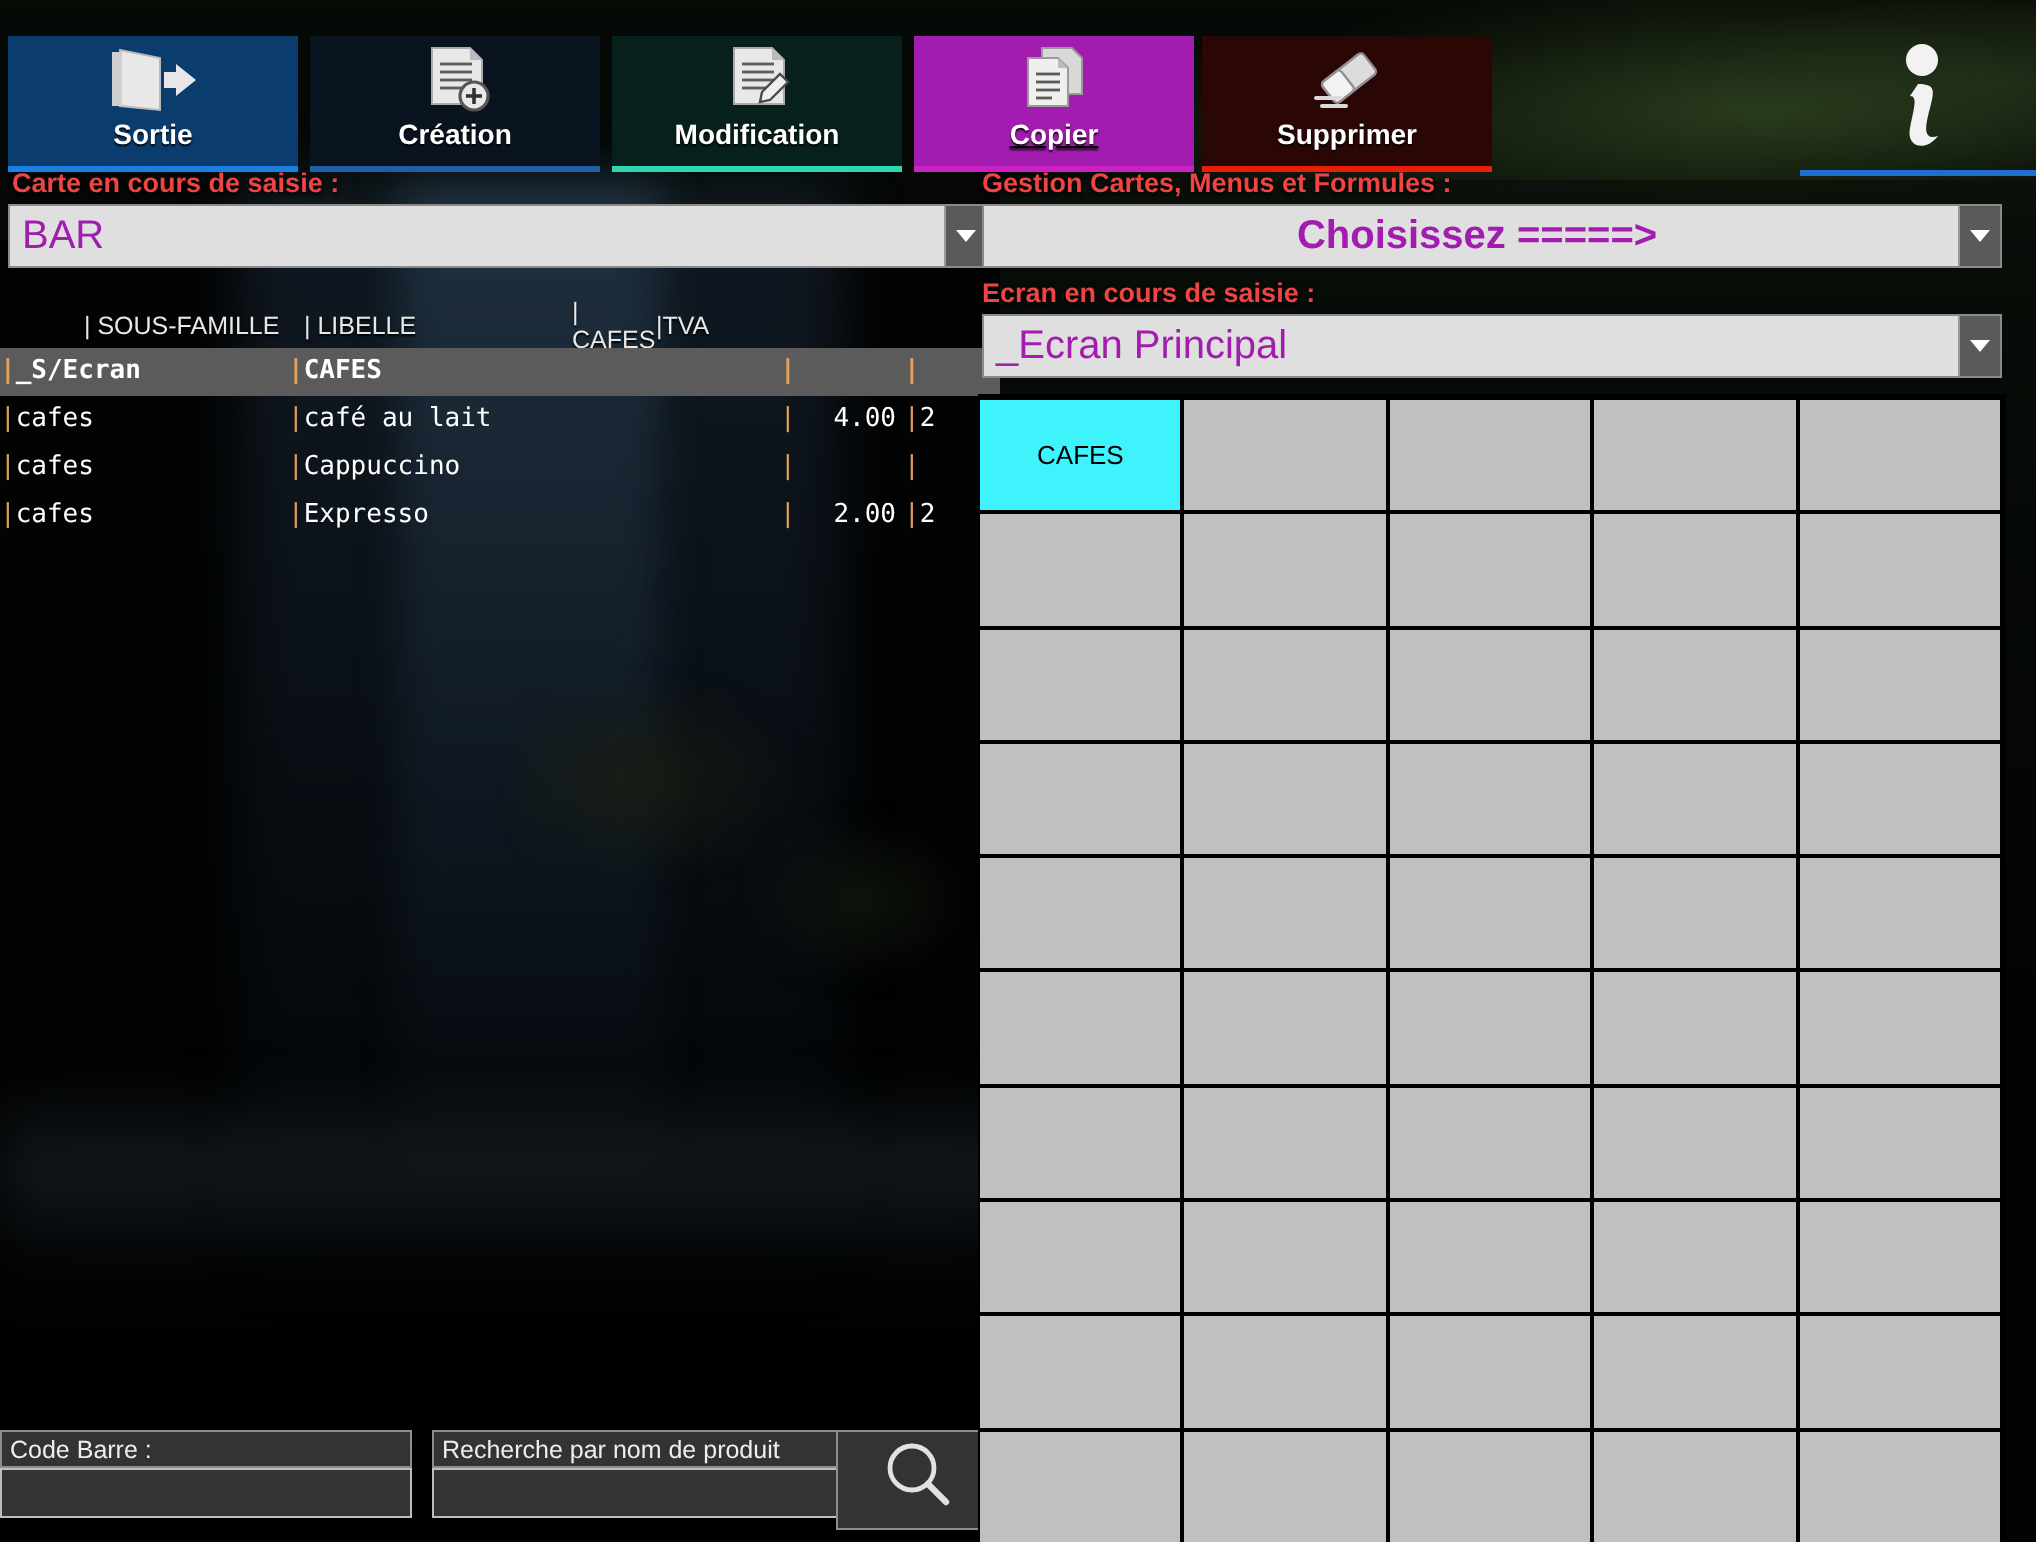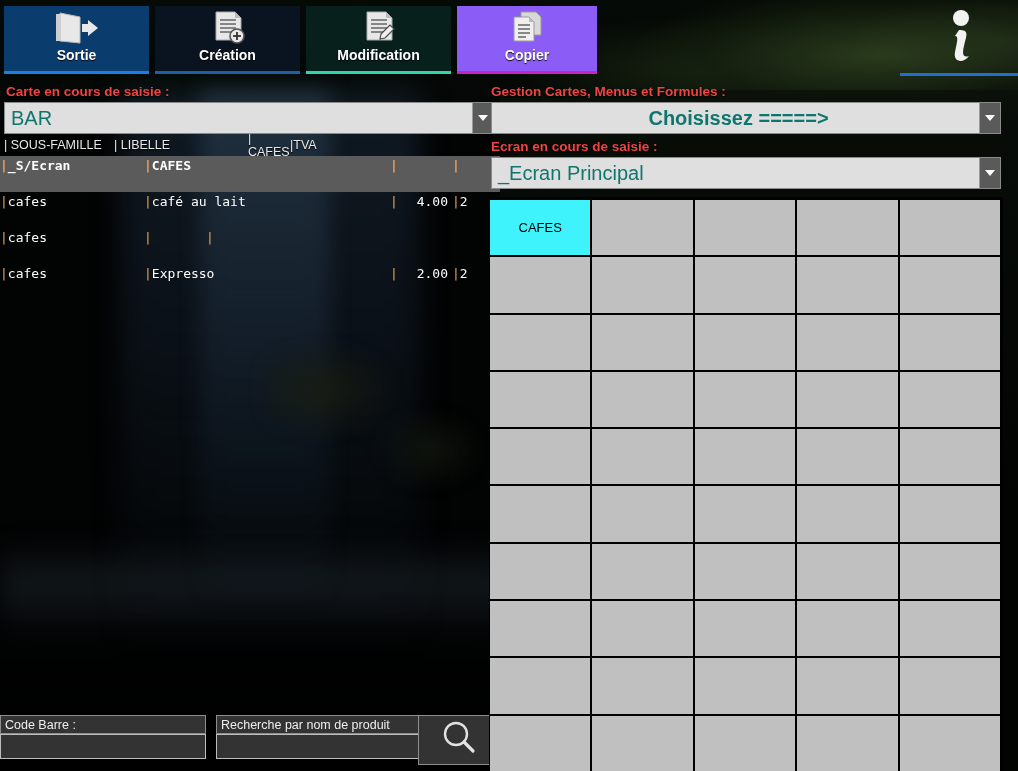--- a/index.html
+++ b/index.html
@@ -46,83 +46,84 @@
   .bg .deep{
     position:absolute;left:0;top:620px;width:1018px;height:151px;
     background:linear-gradient(180deg,rgba(0,0,0,.2) 0%,#000 70%);
   }
   .bg .rightdark{
     position:absolute;left:500px;top:90px;width:518px;height:681px;
     background:linear-gradient(180deg,rgba(10,16,10,.8) 0%,rgba(2,4,2,1) 60%);
   }
 
   
-  #toolbar{position:absolute;left:0;top:0;width:980px;height:80px;z-index:5;}
+  #toolbar{position:absolute;left:0;top:12px;width:980px;height:80px;z-index:5;}
   .tbtn{
     position:absolute;top:6px;height:68px;
     display:flex;flex-direction:column;align-items:center;justify-content:flex-start;
     cursor:pointer;box-sizing:border-box;
   }
   .tbtn .ico{height:40px;display:flex;align-items:center;justify-content:center;margin-top:2px;}
   .tbtn .lbl{
     color:#ffffff;font-size:14px;font-weight:bold;line-height:15px;
     text-shadow:0 1px 1px rgba(0,0,0,.9);
     font-family:"Liberation Sans",sans-serif;
   }
   .tbtn .ul{position:absolute;left:0;bottom:0;width:100%;height:3px;}
 
   #btn-sortie{left:4px;width:145px;background:#0b3c6e;}
   #btn-creation{left:155px;width:145px;background:#0a1420;}
   #btn-modification{left:306px;width:145px;background:#07201c;}
-  #btn-copier{left:457px;width:140px;background:#8b5cf6;}
+  #btn-copier{left:457px;width:140px;background:#a21caf;text-decoration:underline;}
   #btn-supprimer{left:601px;width:145px;background:#2a0705;}
   #btn-info{left:900px;width:118px;background:transparent;top:4px;height:72px;}
 
   
   #left{position:absolute;left:0;top:80px;width:500px;height:691px;z-index:4;}
   .sec-label{
     color:#ef4444;font-size:13.5px;font-weight:bold;padding:4px 0 3px 6px;
     text-shadow:0 1px 2px #000;
   }
   .combo{
     position:relative;height:32px;background:#dfdfdf;border:1px solid #8a8a8a;
     display:flex;align-items:center;box-sizing:border-box;cursor:pointer;
   }
   .combo .val{
-    flex:1;color:#0f766e;font-size:20px;padding-left:6px;
+    flex:1;color:#a21caf;font-size:20px;padding-left:6px;
     white-space:nowrap;overflow:hidden;text-overflow:ellipsis;
   }
   .combo .arrow{
     width:20px;height:100%;background:#5a5a5a;
     display:flex;align-items:center;justify-content:center;
     border-left:1px solid #9a9a9a;
   }
   .combo .arrow i{
     display:block;width:0;height:0;border-left:5px solid transparent;
     border-right:5px solid transparent;border-top:6px solid #ffffff;
   }
 
   #list-head{
     height:20px;color:#e8e8e8;font-size:12.5px;
-    display:flex;align-items:center;padding-top:1px;
+    display:flex;align-items:center;padding-top:19px;
     text-shadow:0 1px 1px #000;
+    margin-left:38px;
   }
   #list-head span{display:inline-block;}
   .lh-sf{width:110px;padding-left:4px;}
   .lh-lb{width:134px;}
   .lh-px{width:42px;}
   .lh-tv{width:40px;}
 
   #list{
     position:relative;margin-top:1px;height:520px;overflow:hidden;
     font-family:"DejaVu Sans Mono","Liberation Mono",monospace;
   }
   .row{
-    height:36px;line-height:20px;font-size:13px;white-space:pre;
-    color:#ffffff;display:flex;align-items:flex-start;cursor:pointer;
+    height:24px;line-height:20px;font-size:13px;white-space:pre;
+    color:#ffffff;display:flex;align-items:center;cursor:pointer;
   }
   .row.sel{background:#5b5b5b;font-weight:bold;}
   .row .sep{color:#e3a05a;}
   .row .c1{display:inline-block;width:144px;}
   .row .c2{display:inline-block;width:246px;}
   .row .c3{display:inline-block;width:58px;text-align:right;padding-right:4px;}
   .row .c4{display:inline-block;width:24px;}
 
   
   #searchbar{
@@ -240,20 +241,36 @@
               <line x1="11" y1="19" x2="23" y2="19"></line>
             <line x1="11" y1="23" x2="23" y2="23"></line>
               <line x1="11" y1="27" x2="19" y2="27"></line>
           </g>
         </svg>
       </div>
       <div class="lbl">Copier</div>
       <div class="ul" style="background:#cc22c4"></div>
     </div>
 
+    <div class="tbtn" id="btn-supprimer">
+      <div class="ico">
+        <svg width="44" height="34" viewBox="0 0 44 34">
+          <g transform="rotate(-38 22 17)">
+            <rect x="10" y="10" width="26" height="13" rx="2" fill="#dcdcdc" stroke="#8f8f8f" stroke-width="1.2"></rect>
+            <rect x="10" y="10" width="12" height="13" rx="2" fill="#f2f2f2" stroke="#8f8f8f" stroke-width="1.2"></rect>
+          </g>
+          <g stroke="#dadada" stroke-width="2" stroke-linecap="round">
+            <line x1="6" y1="26" x2="18" y2="26"></line>
+            <line x1="9" y1="30" x2="21" y2="30"></line>
+          </g>
+        </svg>
+      </div>
+      <div class="lbl">Supprimer</div>
+      <div class="ul" style="background:#e61f06"></div>
+    </div>
 
     <div class="tbtn" id="btn-info">
       <div class="ico" style="height:62px;width:100%;">
         <svg width="60" height="62" viewBox="0 0 60 62">
           <circle cx="32" cy="12" r="8" fill="#f2f2f2"></circle>
           <path d="M30 24 C40 24 38 28 35 40 C33 48 34 52 40 50 C34 58 24 56 26 46 C28 36 30 30 26 30 Z" fill="#f2f2f2"></path>
         </svg>
       </div>
       <div class="ul" style="background:#1f6fd0"></div>
     </div>
@@ -273,21 +290,21 @@
     <div id="list-head">
       <span class="lh-sf">| SOUS-FAMILLE</span>
       <span class="lh-lb">| LIBELLE</span>
       <span class="lh-px">| CAFES</span>
       <span class="lh-tv">|TVA</span>
     </div>
 
     <div id="list">
         <div class="row sel"><span class="c1"><span class="sep">|</span>_S/Ecran</span><span class="c2"><span class="sep">|</span>CAFES</span><span class="c3" style="display: inline-flex; justify-content: space-between;"><span class="sep">|</span></span><span class="c4"><span class="sep">|</span></span></div>
         <div class="row"><span class="c1"><span class="sep">|</span>cafes</span><span class="c2"><span class="sep">|</span>café au lait</span><span class="c3" style="display: inline-flex; justify-content: space-between;"><span class="sep">|</span>4.00</span><span class="c4"><span class="sep">|</span>2</span></div>
-        <div class="row"><span class="c1"><span class="sep">|</span>cafes</span><span class="c3" style="display: inline-flex; justify-content: space-between;"><span class="sep">|</span></span><span class="c4"><span class="sep">|</span></span></div>
+        <div class="row"><span class="c1"><span class="sep">|</span>cafes</span><span class="c2"><span class="sep">|</span>Cappuccino</span><span class="c3" style="display: inline-flex; justify-content: space-between;"><span class="sep">|</span></span><span class="c4"><span class="sep">|</span></span></div>
         <div class="row"><span class="c1"><span class="sep">|</span>cafes</span><span class="c2"><span class="sep">|</span>Expresso</span><span class="c3" style="display: inline-flex; justify-content: space-between;"><span class="sep">|</span>2.00</span><span class="c4"><span class="sep">|</span>2</span></div>
       </div>
 
     <div id="searchbar">
       <div class="sfield" id="f-code">
         <div class="cap">Code Barre :</div>
         <input type="text" value="" style="">
       </div>
       <div class="sfield" id="f-name">
         <div class="cap">Recherche par nom de produit</div>

